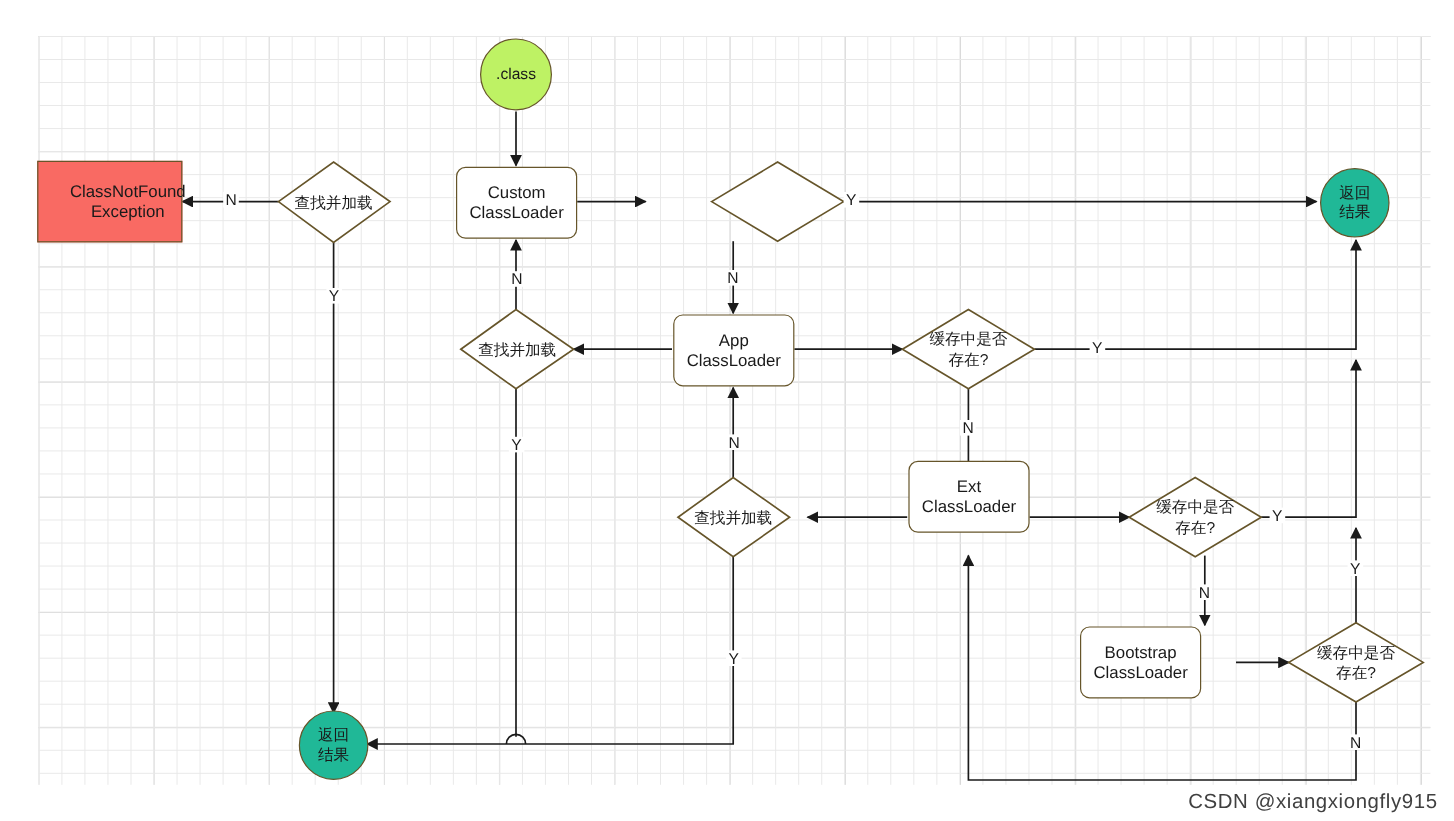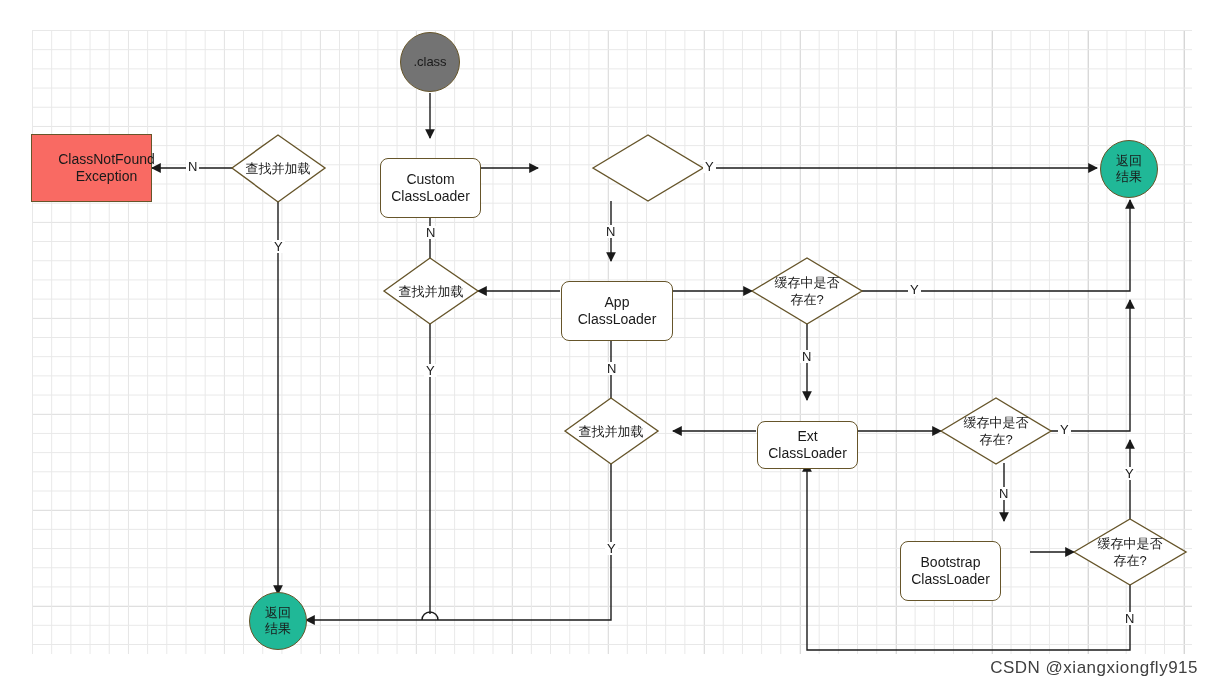--- a/index.html
+++ b/index.html
@@ -51,21 +51,20 @@
     text-align: center;
     color: #1a1a1a;
     line-height: 1.25;
     white-space: pre-line;
   }
   .rect-node {
     border: 1.4px solid #66552a;
     border-radius: 8px;
     background: #ffffff;
     font-size: 14px;
-    margin-top: 19px;
   }
   .sharp-rect {
     border: 1.4px solid #66552a;
     border-radius: 0;
     font-size: 14px;
   }
   .circle-node {
     border: 1.4px solid #66552a;
     border-radius: 50%;
     font-size: 13px;
@@ -166,32 +165,32 @@
       <polygon points="593,168 648,135 703,168 648,201"></polygon>
       <polygon points="752,291 807,258 862,291 807,324"></polygon>
       <polygon points="941,431 996,398 1051,431 996,464"></polygon>
       <polygon points="1074,552 1130,519 1186,552 1130,585"></polygon>
       <polygon points="232,168 278,135 325,168 278,202"></polygon>
       <polygon points="384,291 430,258 478,291 430,324"></polygon>
       <polygon points="565,431 611,398 658,431 611,464"></polygon>
     </g>
   </svg>
 
-  <div class="node circle-node" style="left:400px; top:32px; width:60px; height:60px; background:#737373;">.class</div>
+  <div class="node circle-node" style="left:400px; top:32px; width:60px; height:60px; background:#bef264;">.class</div>
 
   <div class="node sharp-rect" style="left:31px; top:134px; width:121px; height:68px; background:#f96a63;padding-left:30px;">ClassNotFound
 Exception</div>
 
   <div class="node rect-node" style="left:380px; top:139px; width:101px; height:60px;">Custom
 ClassLoader</div>
 
-  <div class="node rect-node" style="left:561px; top:262px; width:112px; height:60px;">App
-ClassLoader</div>
-
-  <div class="node rect-node" style="left:757px; top:402px; width:101px; height:48px;text-align:center;">Ext
+  <div class="node rect-node" style="left:561px; top:262px; width:101px; height:60px;">App
+ClassLoader</div>
+
+  <div class="node rect-node" style="left:757px; top:384px; width:101px; height:60px;text-align:center;">Ext
 ClassLoader</div>
 
   <div class="node rect-node" style="left:900px; top:522px; width:101px; height:60px;">Bootstrap
 ClassLoader</div>
 
   <div class="node circle-node" style="left:1100px; top:140px; width:58px; height:58px; background:#20b897;">返回
 结果</div>
 
   <div class="node circle-node" style="left:249px; top:592px; width:58px; height:58px; background:#20b897;">返回
 结果</div>

